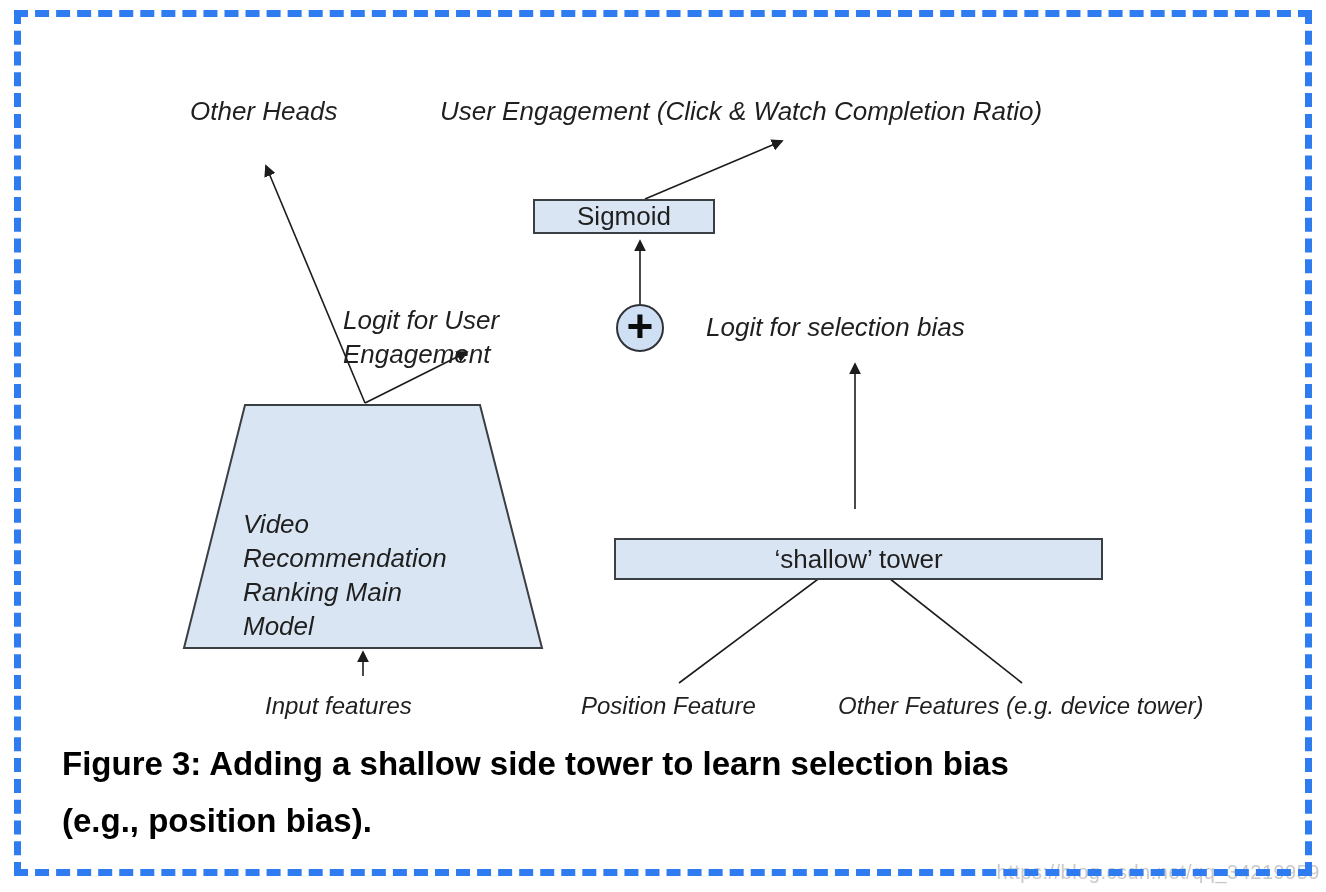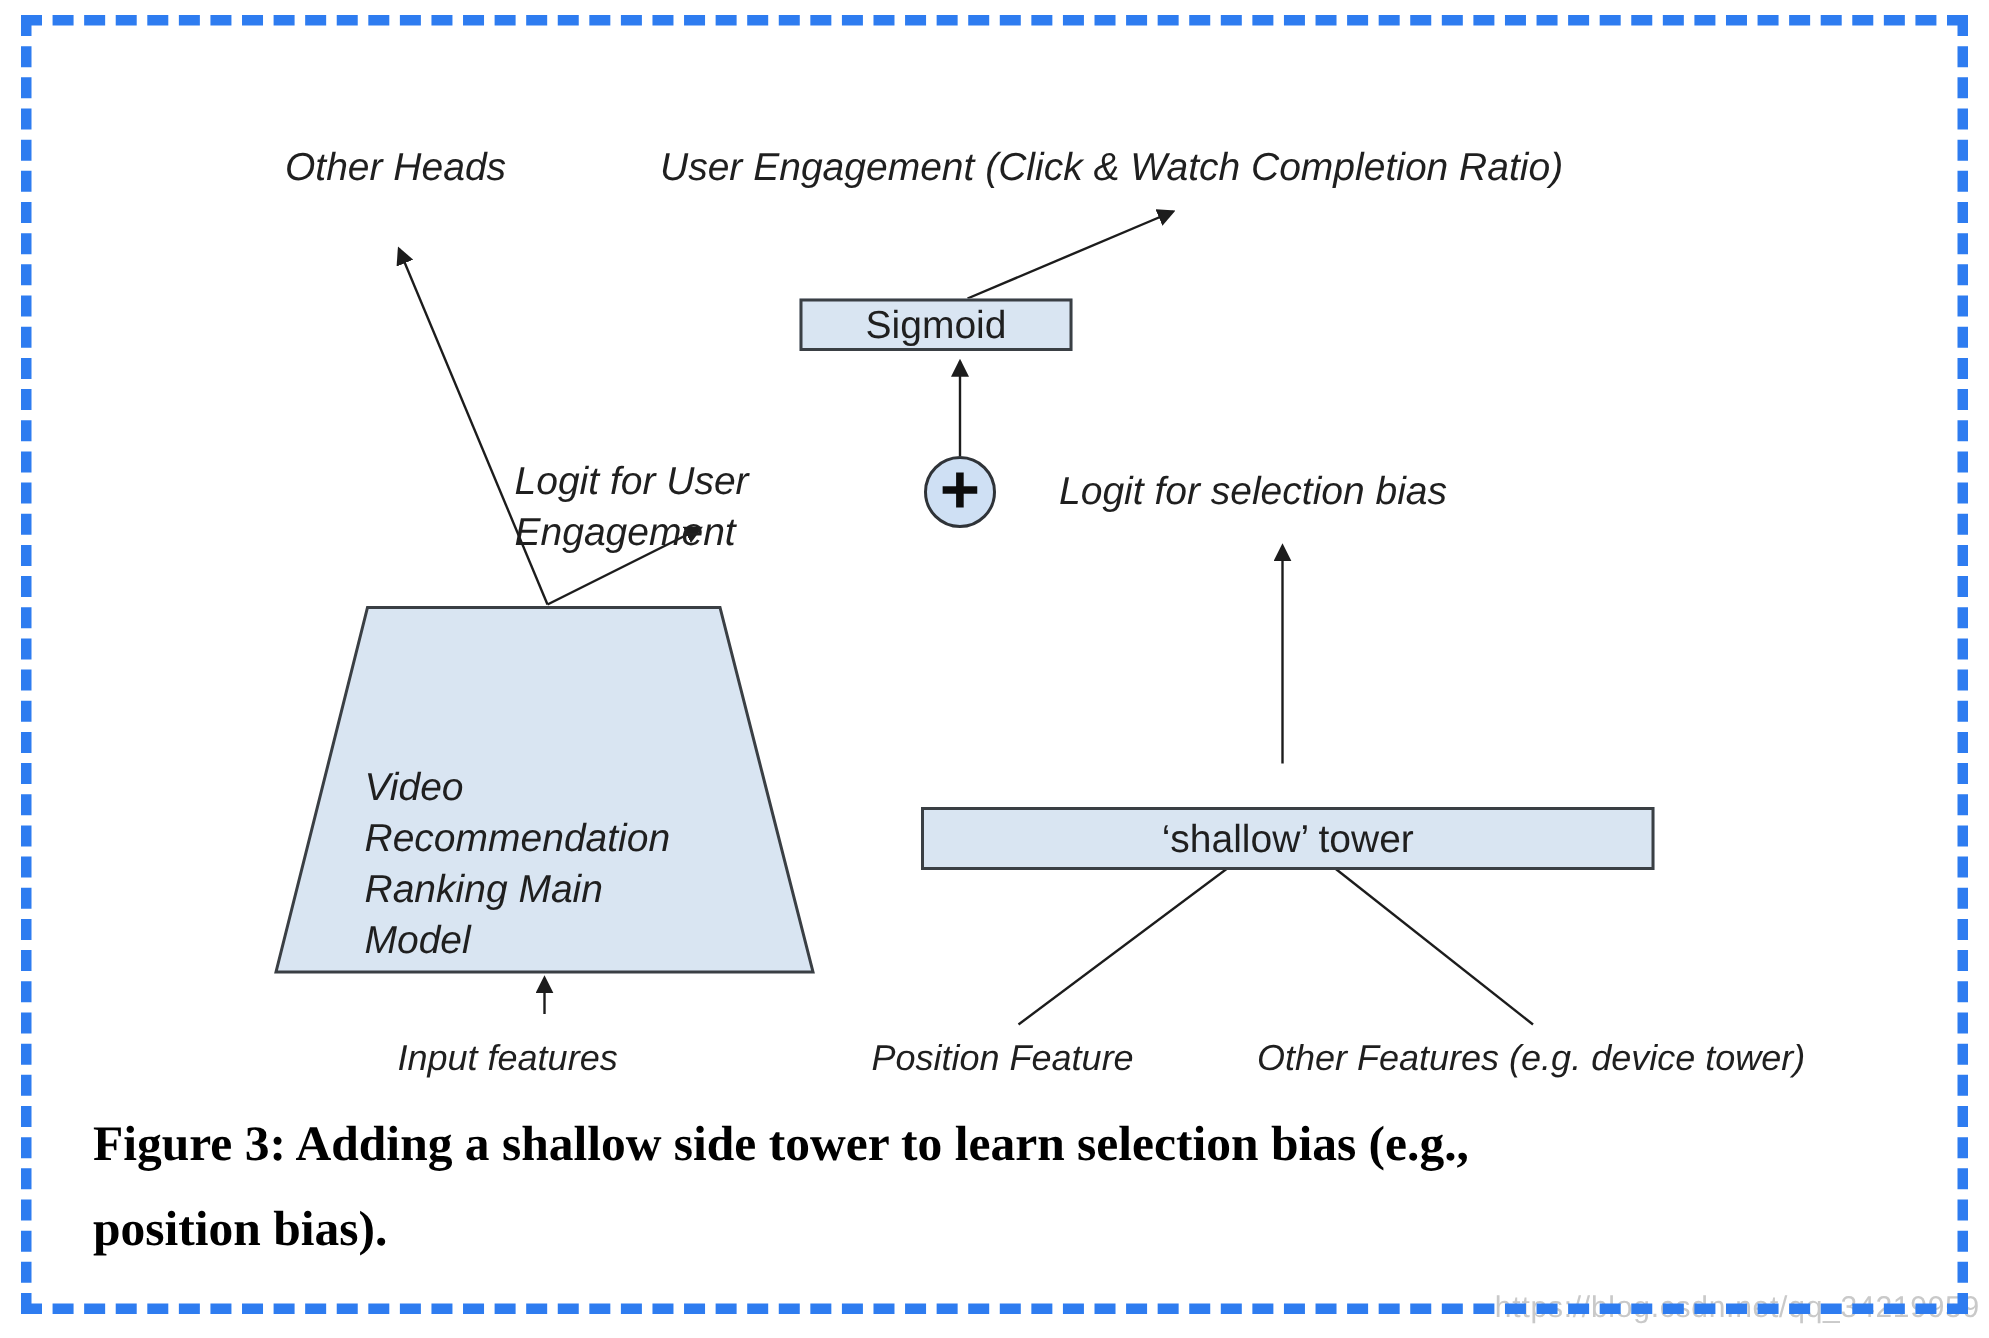--- a/index.html
+++ b/index.html
@@ -21,21 +21,21 @@
   .pre-line{white-space:pre-line;margin-top:37px;}
   .node-box{position:absolute;z-index:2;background:var(--node-fill);
     border:2px solid var(--node-stroke);display:flex;align-items:center;
     justify-content:center;color:var(--text-color);font-size:26px;}
   .plus-circle{position:absolute;z-index:2;width:48px;height:48px;border-radius:50%;
     background:#cfe0f4;border:2.5px solid #2f3338;display:flex;align-items:center;
     justify-content:center;font-size:46px;font-weight:700;color:#0c0c0c;
     line-height:1;padding-bottom:4px;}
   .small{font-size:24px;}
   .caption{position:absolute;left:62px;top:735px;width:1010px;z-index:2;
-    font-family:Liberation Serif, serif;font-weight:bold;font-size:33px;
+    font-family:Liberation Sans, sans-serif;font-weight:bold;font-size:33px;
     line-height:57px;color:#000;}
   .watermark{position:absolute;right:6px;bottom:8px;z-index:0;font-size:20px;
     color:var(--watermark-gray);letter-spacing:.5px;}
   svg .flow-line{stroke:var(--line-color);stroke-width:1.6;fill:none;}
   svg .shape{fill:var(--node-fill);stroke:var(--node-stroke);stroke-width:2;}
   svg #arrowhead path{fill:var(--line-color);}
 </style>
 </head>
 <body>
 

